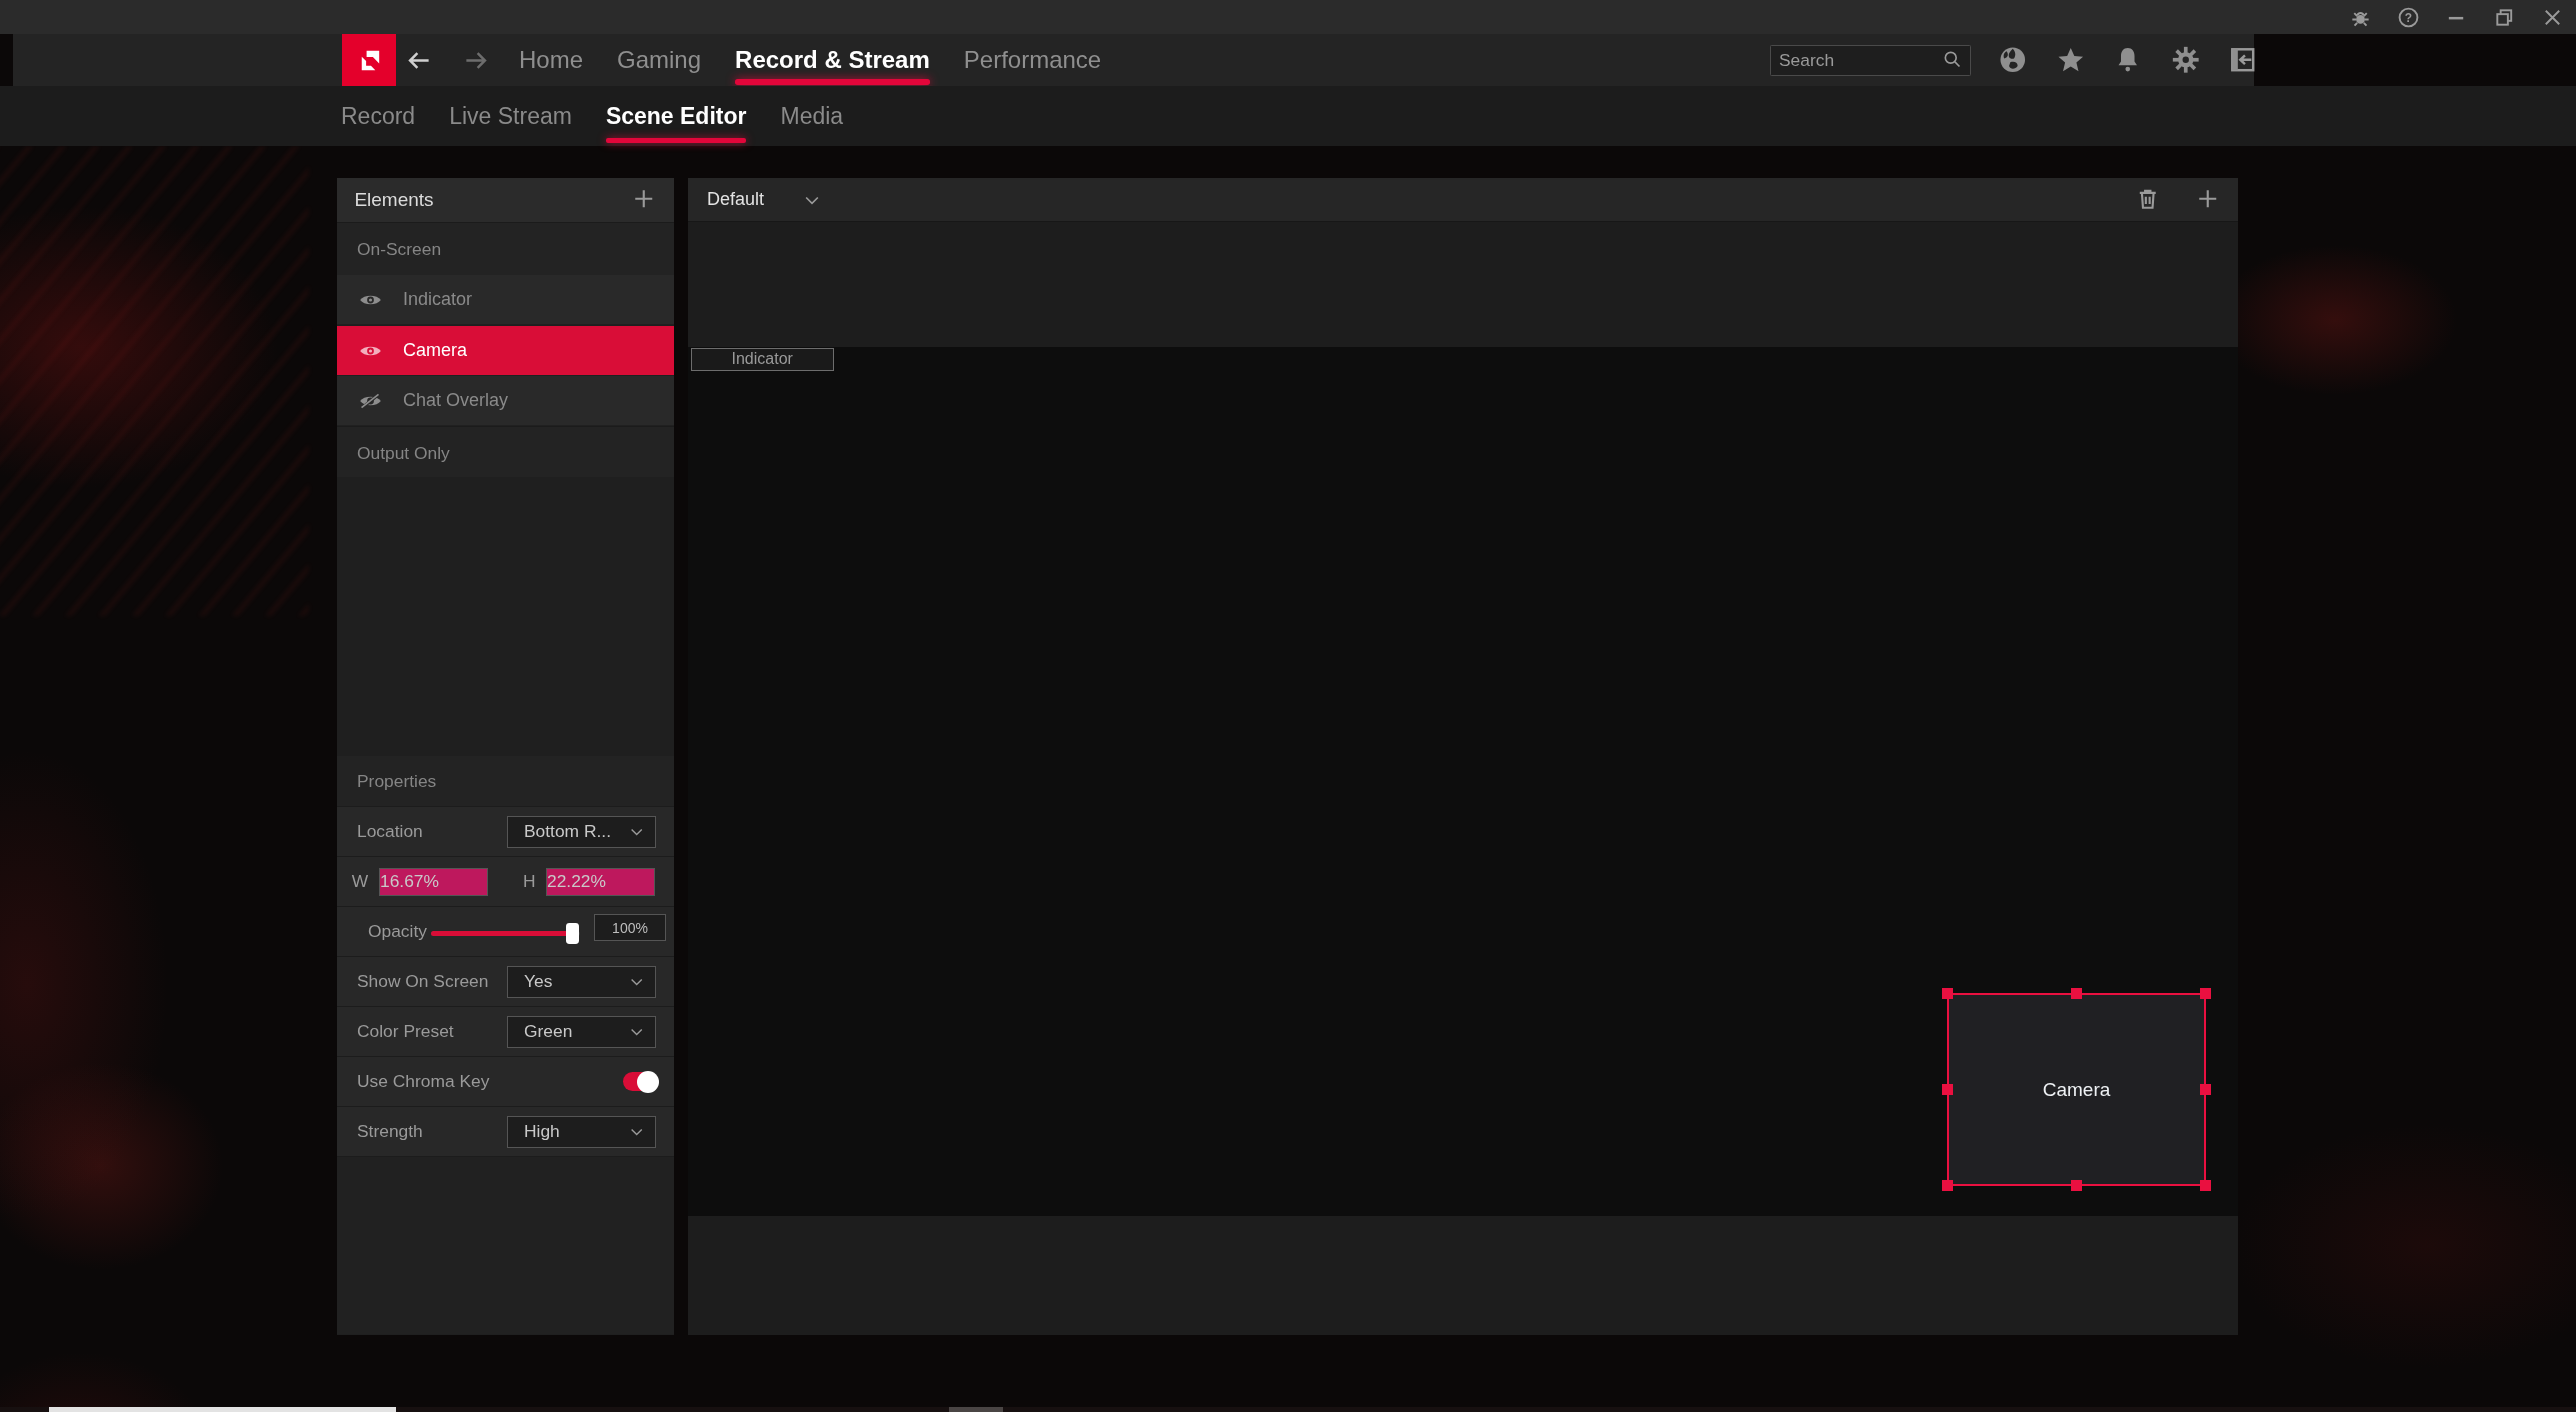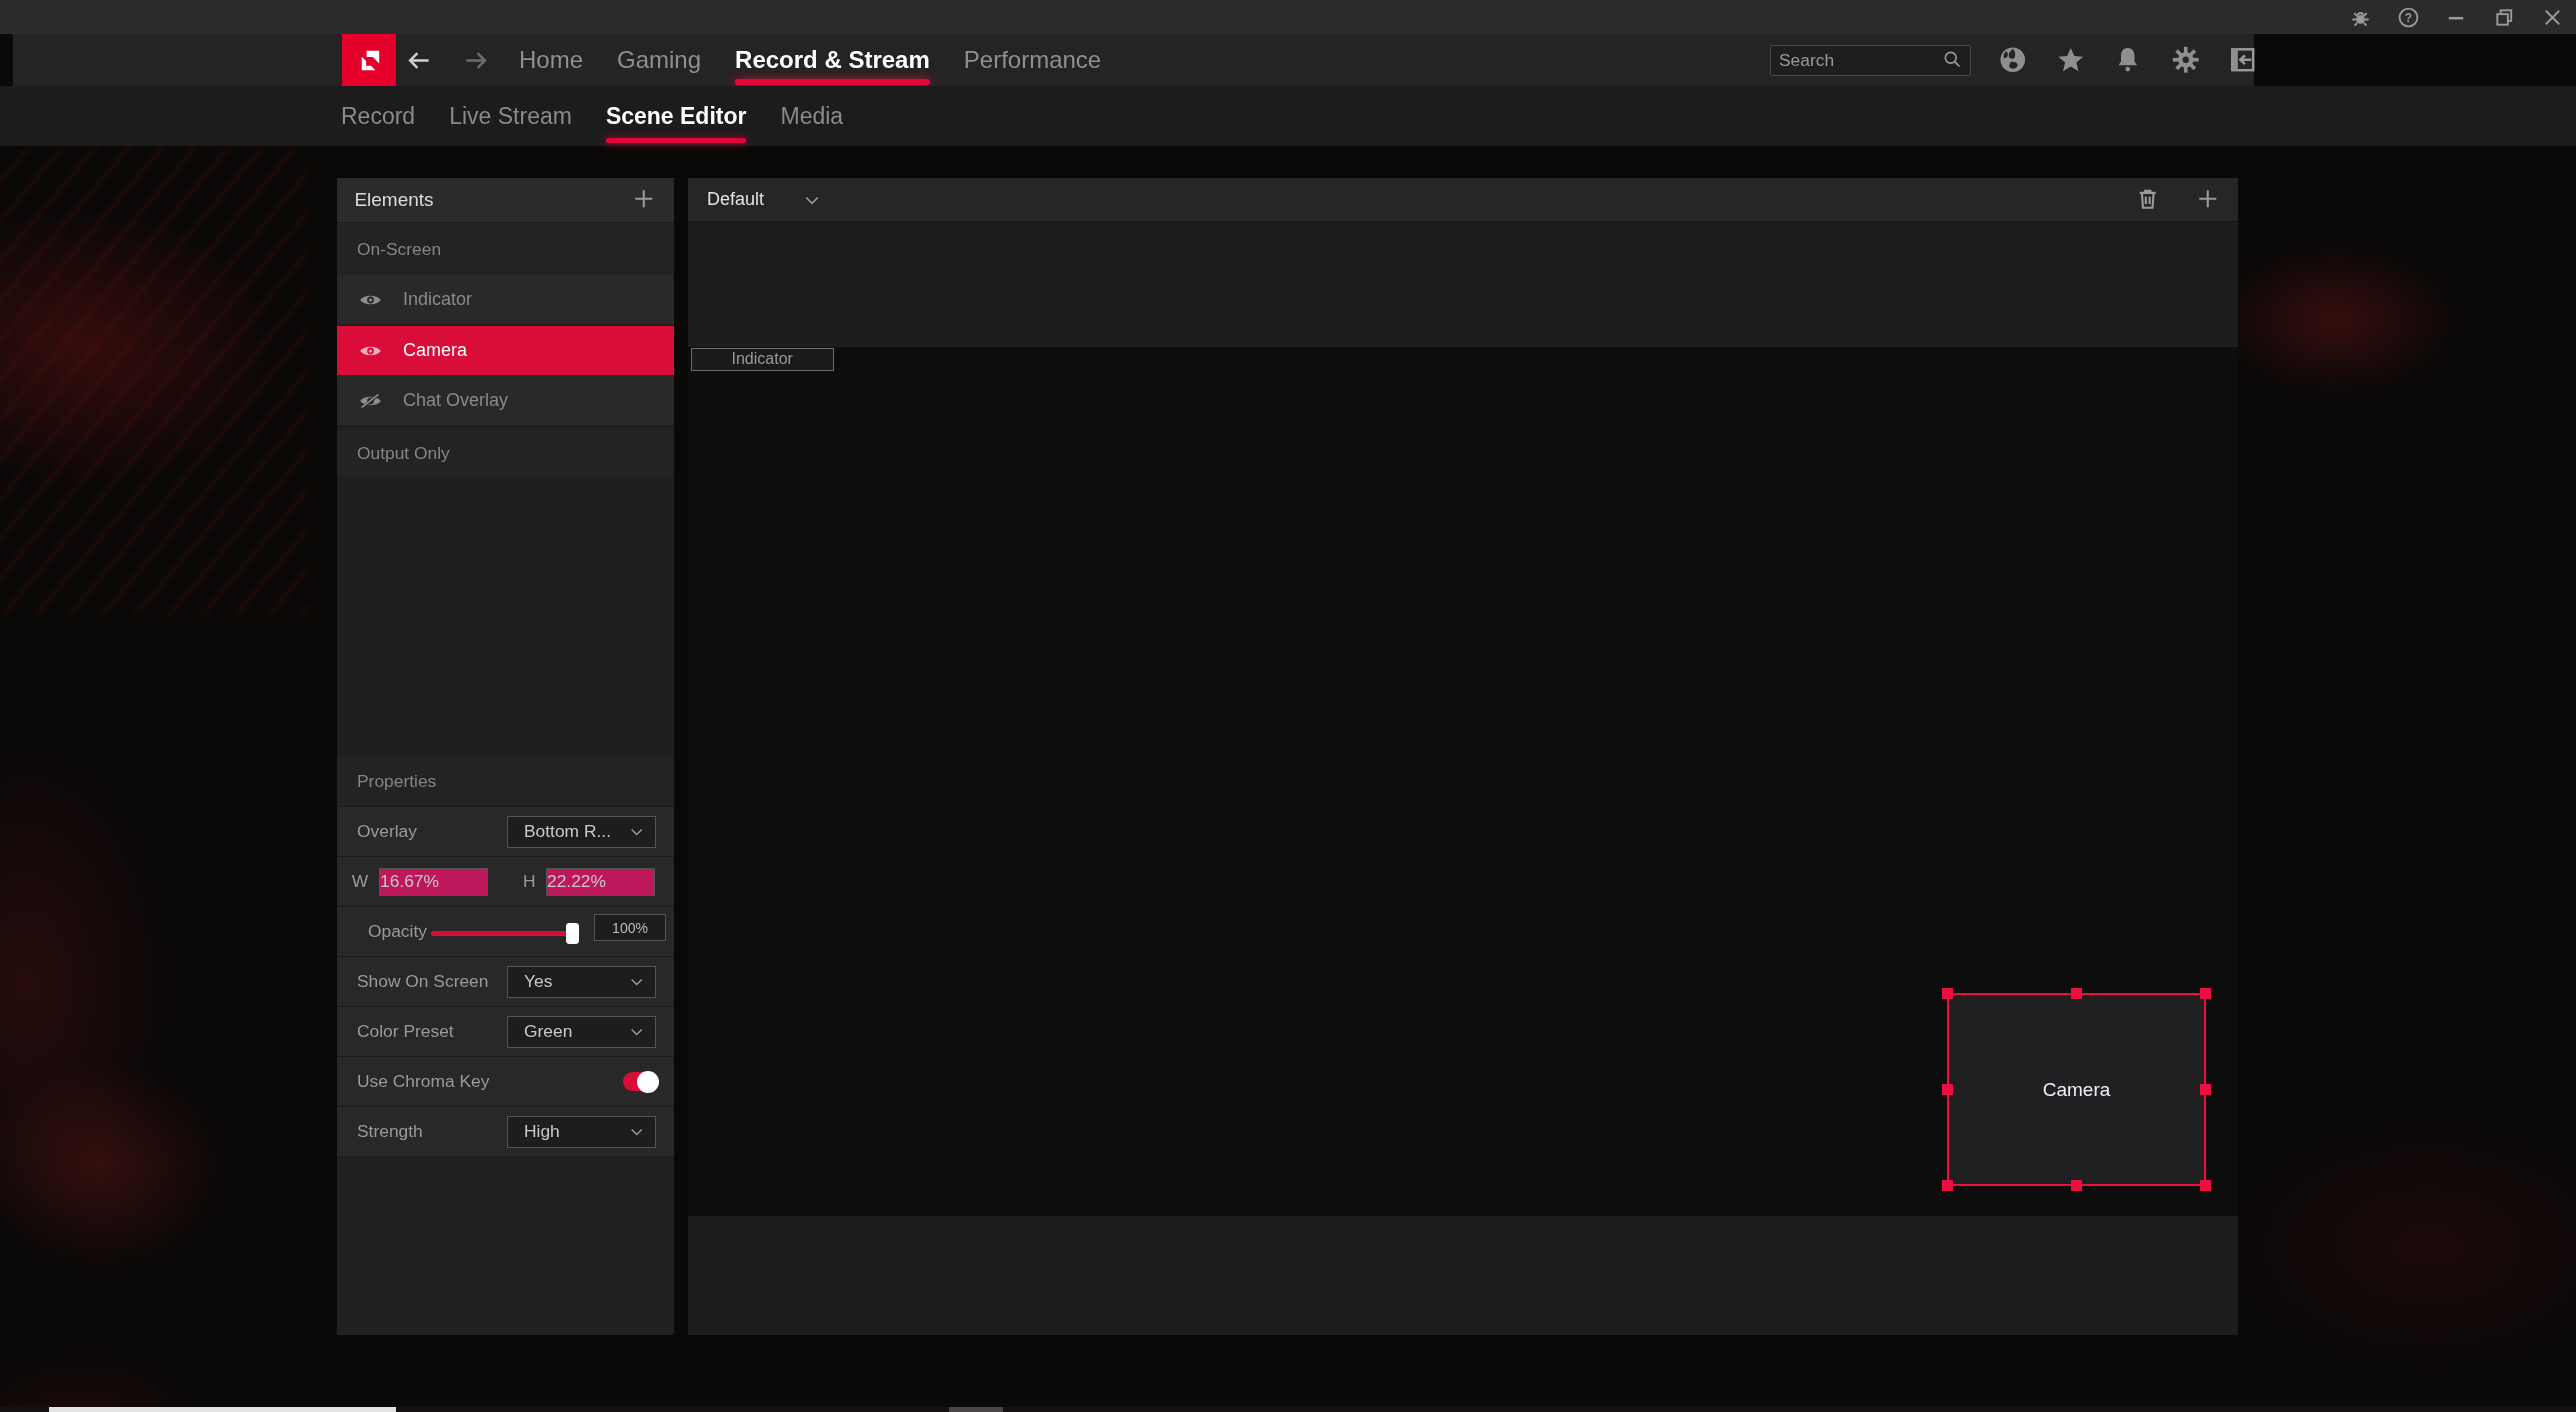--- a/index.html
+++ b/index.html
@@ -300,21 +300,21 @@
     <div class="section-row" style="top:248px;">
       <span>Output Only</span>
     </div>
     <div class="ep-rest"></div>
 
     <div class="props">
       <div class="p-header">
         <span>Properties</span>
       </div>
       <div class="p-row">
-        <span class="lbl">Overlay</span>
+        <span class="lbl">Location</span>
         <div class="dd">
           <span>Bottom R...</span>
           <svg viewBox="0 0 24 24">
               <path class="ic" d="M5 9 L12 16 L19 9"></path>
             </svg>
         </div>
       </div>
       <div class="p-row">
         <span class="wlbl">W</span>
         <div class="tin" style="left:42px; top:10.7px;">

